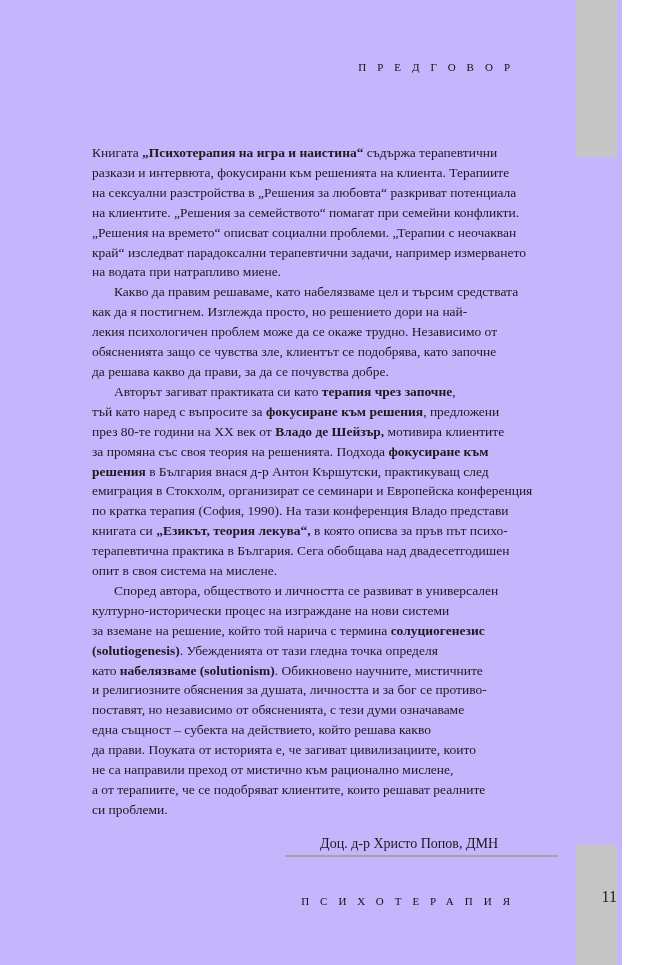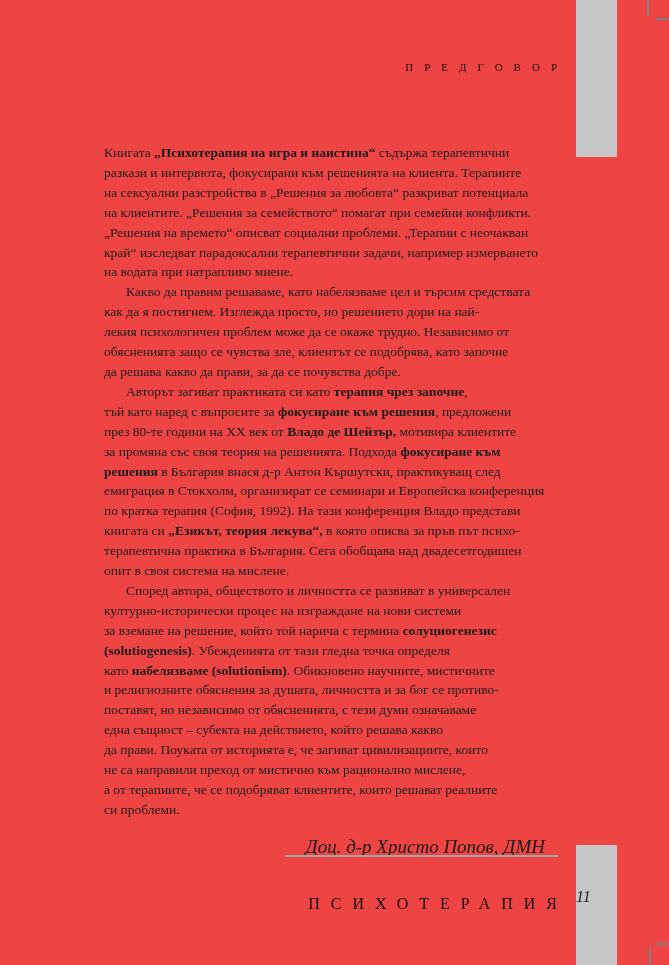--- a/index.html
+++ b/index.html
@@ -3,23 +3,23 @@
 <meta charset="utf-8">
 <style>
   html, body {
     margin: 0;
     padding: 0;
     background: #ffffff;
     font-family: "Liberation Serif", "DejaVu Serif", serif;
   }
   .page {
     position: relative;
-    width: 669px;
+    width: 622px;
     height: 965px;
-    background: #ef4444;
+    background: #c4b5fd;
     overflow: hidden;
   }
   
   .graybar {
     position: absolute;
     left: 576px;
     width: 41px;
     background: #c6c6c6;
   }
   .graybar.top { top: 0; height: 157px; }
@@ -39,62 +39,60 @@
     right: 101px;
     font-size: 11px;
     letter-spacing: 11px;
     color: #111111;
     white-space: nowrap;
   }
   .running-foot {
     position: absolute;
     top: 895px;
     right: 101px;
-    font-size: 16px;
+    font-size: 11px;
     letter-spacing: 11px;
     color: #111111;
     white-space: nowrap;
   }
   .page-number {
     position: absolute;
     left: 576px;
     top: 888px;
     width: 41px;
-    text-align: left;
+    text-align: right;
     font-size: 16px;
     color: #222222;
-    font-style: italic;
   }
 
   
   .body-text {
     position: absolute;
-    left: 104px;
+    left: 92px;
     top: 143px;
     width: 480px;
     color: #1b1b1b;
   }
   .body-text p {
     margin: 0;
     font-size: 13.5px;
     line-height: 19.9px;
     white-space: pre;
   }
   .body-text p.indent { text-indent: 22px; }
   .body-text .b { font-weight: bold; }
 
   
   .signature {
     position: absolute;
     top: 836px;
     right: 124px;
-    font-size: 19px;
+    font-size: 14px;
     color: #1b1b1b;
     white-space: nowrap;
-    font-style: italic;
   }
   .rule {
     position: absolute;
     left: 285px;
     top: 855px;
     width: 273px;
     height: 2px;
     background: #a3a3a3;
   }
 </style>
@@ -125,21 +123,21 @@
 как да я постигнем. Изглежда просто, но решението дори на най-
 лекия психологичен проблем може да се окаже трудно. Независимо от
 обясненията защо се чувства зле, клиентът се подобрява, като започне
 да решава какво да прави, за да се почувства добре.</span></p>
       <p class="indent"><span>Авторът загиват практиката си като </span><span class="b">терапия чрез започне</span><span>,
 тъй като наред с въпросите за </span><span class="b">фокусиране към решения</span><span>, предложени
 през 80-те години на ХХ век от </span><span class="b">Владо де Шейзър,</span><span> мотивира клиентите
 за промяна със своя теория на решенията. Подхода </span><span class="b">фокусиране към
 решения</span><span> в България внася д-р Антон Кършутски, практикуващ след
 емиграция в Стокхолм, организират се семинари и Европейска конференция
-по кратка терапия (София, 1992). На тази конференция Владо представи
+по кратка терапия (София, 1990). На тази конференция Владо представи
 книгата си </span><span class="b">„Езикът, теория лекува“,</span><span> в която описва за пръв път психо-
 терапевтична практика в България. Сега обобщава над двадесетгодишен
 опит в своя система на мислене.</span></p>
       <p class="indent"><span>Според автора, обществото и личността се развиват в универсален
 културно-исторически процес на изграждане на нови системи
 за вземане на решение, който той нарича с термина </span><span class="b">солуциогенезис
 (solutiogenesis)</span><span>. Убежденията от тази гледна точка определя
 като </span><span class="b">набелязваме (solutionism)</span><span>. Обикновено научните, мистичните
 и религиозните обяснения за душата, личността и за бог се противо-
 поставят, но независимо от обясненията, с тези думи означаваме

